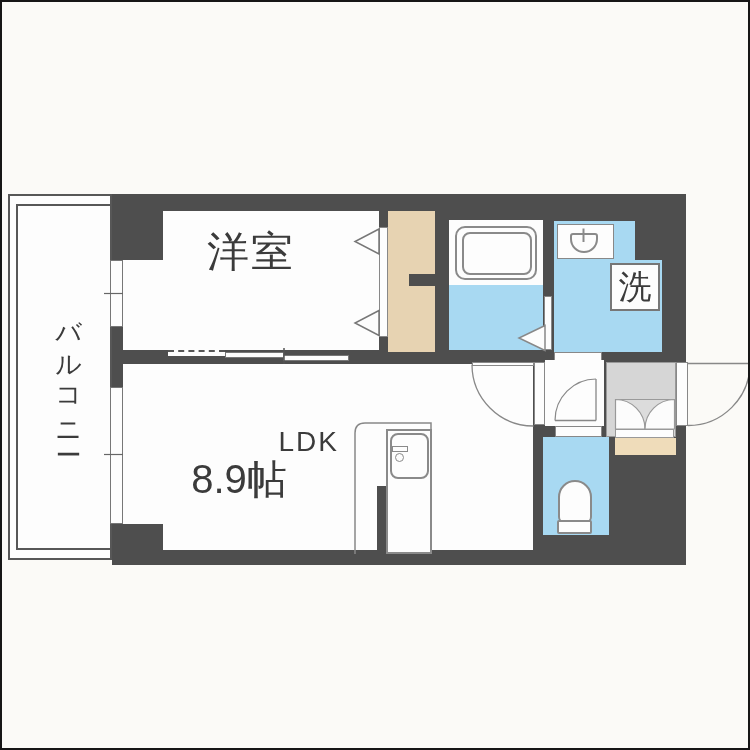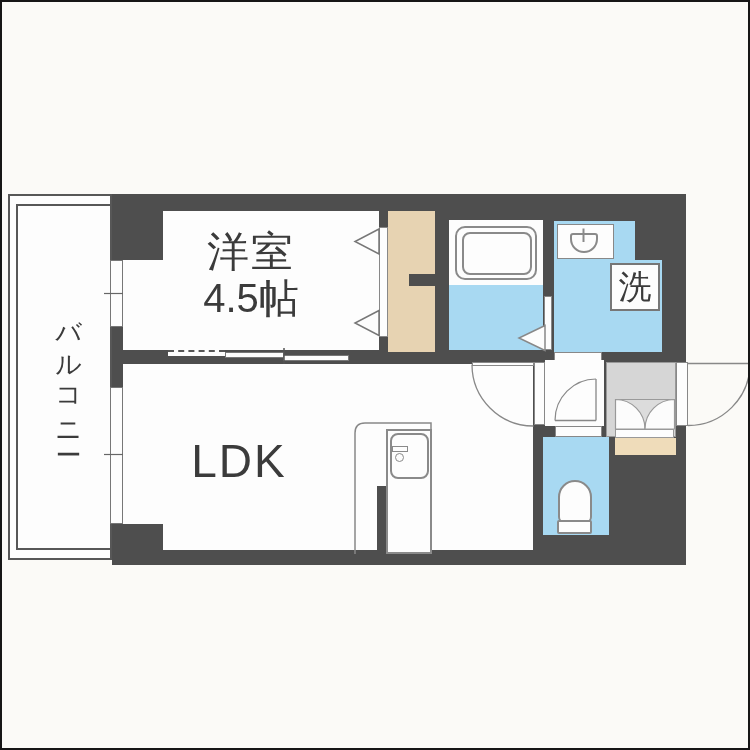--- a/index.html
+++ b/index.html
@@ -68,21 +68,21 @@
   
   #kitchen-stub{left:375px;top:484px;width:9px;height:68px;background:var(--wall,#4e4e4e);}
   #kitchen-unit{left:384px;top:427px;width:46px;height:125px;background:#fdfdfd;border:2px solid #8a8a8a;}
   #kitchen-sink{left:388px;top:431px;width:39px;height:46px;border:2px solid #8a8a8a;border-radius:8px;}
   #kitchen-bar{left:390px;top:444px;width:16px;height:6px;border:1px solid #8a8a8a;background:#fdfdfd;}
   #kitchen-faucet{left:393px;top:451px;width:9px;height:9px;border:1px solid #8a8a8a;border-radius:50%;background:#fdfdfd;}
   
   .room-label{position:absolute;text-align:center;color:var(--text,#3b3b3b);line-height:1.0;}
   #bedroom-name{left:149px;top:229px;width:200px;font-size:42px;letter-spacing:2px;text-align:center;}
   #bedroom-size{left:149px;top:276px;width:200px;font-size:40px;}
-  #ldk-name{left:137px;top:436px;width:200px;font-size:46px;letter-spacing:2px;}
+  #ldk-name{left:137px;top:426px;width:200px;font-size:28px;letter-spacing:2px;text-align:right;}
   #ldk-size{left:137px;top:457px;width:200px;font-size:40px;}
   #svg-overlay{left:0;top:0;width:750px;height:750px;pointer-events:none;}
 </style>
 </head>
 <body>
 
 <div id="canvas">
 
   <div class="abs" id="balcony-outer">
     <div class="abs" id="balcony-inner" style="left:6px;top:8px;"></div>
@@ -165,16 +165,16 @@
 
     <path d="M102,291.5 H121" stroke="#666" stroke-width="1.2"></path>
     <path d="M102,452.5 H121" stroke="#666" stroke-width="1.2"></path>
 
     <path d="M282,346 V362" stroke="#555" stroke-width="1.5"></path>
 
     <path d="M581.5,226.5 V240" stroke="#8a8a8a" stroke-width="2"></path>
   </svg>
 
   <div class="room-label" id="bedroom-name">洋室</div>
-  <div class="room-label" id="bedroom-size">4.5帖</div>
   <div class="room-label" id="ldk-name">LDK</div>
+  <div class="room-label" id="ldk-size">8.9帖</div>
 
 </div>
 
 </body></html>

